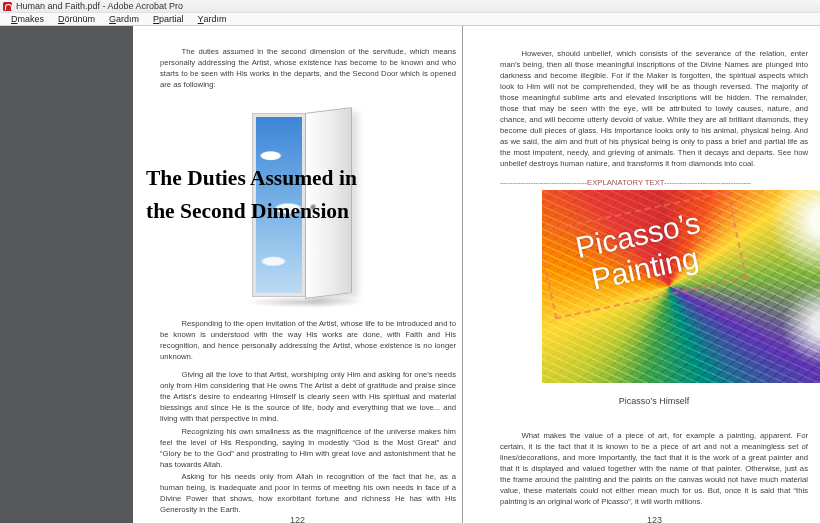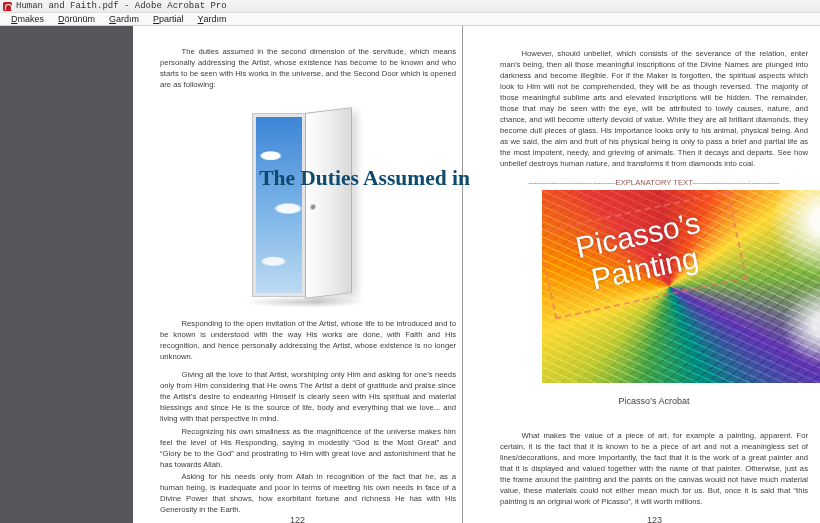--- a/index.html
+++ b/index.html
@@ -3,21 +3,21 @@
 <meta charset="utf-8">
 <style>
   * { margin:0; padding:0; box-sizing:border-box; }
   html,body { width:820px; height:523px; overflow:hidden; background:#fff;
               font-family:"Liberation Sans", sans-serif; }
   .screen { position:relative; width:820px; height:523px; overflow:hidden; background:#fff; }
 
   
   .titlebar { position:absolute; left:0; top:0; width:820px; height:13px;
               background:linear-gradient(#f5f5f5,#ebebeb); border-bottom:1px solid #e0e0e0;
-              display:flex; align-items:center;font-family:Liberation Mono, monospace; }
+              display:flex; align-items:center; }
   .app-icon { width:9px; height:9px; margin:0 4px 0 3px; background:#c11f25; border-radius:1.5px;
               position:relative; flex:0 0 auto; }
   .app-icon::after { content:""; position:absolute; left:2px; top:2px; width:5px; height:5px;
               border:1.2px solid #fff; border-bottom:none; border-radius:50% 50% 0 0; }
   .title-text { font-size:9px; color:#333; white-space:nowrap; }
 
   .menubar { position:absolute; left:0; top:13px; width:820px; height:13px; background:#f9f9f9;
              border-bottom:1px solid #cfcfcf; display:flex; align-items:center; padding-left:4px; }
   .menu-item { font-size:9px; color:#222; padding:0 7px; cursor:default; height:13px;
                display:flex; align-items:center; }
@@ -52,26 +52,26 @@
         radial-gradient(ellipse 18px 7px at 38% 82%, rgba(255,255,255,.85) 0 55%, rgba(255,255,255,0) 72%),
         linear-gradient(to bottom, #3d85d6, #7eb6e8 55%, #bcdaf2); }
   .door-leaf { position:absolute; left:52px; top:-2px; width:47px; height:186px;
       background:linear-gradient(to right, #ffffff, #ededed 55%, #d9d9d9);
       border:1px solid #b5b5b5; border-radius:1px; transform:skewY(-7deg);
       box-shadow:6px 5px 7px rgba(0,0,0,.13); }
   .door-knob { position:absolute; left:5px; top:92px; width:4px; height:4px; border-radius:50%;
       background:#8d8d8d; box-shadow:0 0 0 1px #c9c9c9; }
   .door-shadow { position:absolute; left:-12px; bottom:-4px; width:128px; height:12px;
       background:radial-gradient(ellipse at center, rgba(0,0,0,.2), rgba(0,0,0,0) 68%); }
-  .door-title { position:absolute; left:-14px; right:-14px; top:52px; text-align:right; z-index:3;
+  .door-title { position:absolute; left:-14px; right:-14px; top:52px; text-align:left; z-index:3;
       font-family:"Liberation Serif", serif; font-size:21.5px; line-height:33px;
-      color:#0c4a6e; font-weight:600; }
+      color:#000000; font-weight:600; }
 
   
-  .explan-divider { position:absolute; left:0; top:152px; width:100%; text-align:center;
+  .explan-divider { position:absolute; left:0; top:152px; width:100%; text-align:left;
       font-size:7.7px; color:#9d5252; letter-spacing:0; white-space:nowrap; overflow:hidden; }
   .painting { position:absolute; left:42px; top:164px; width:283px; height:193px; overflow:hidden;
       background:
         radial-gradient(circle at 100% 16%, rgba(255,255,255,.95) 0 4%, rgba(255,255,255,0) 17%),
         radial-gradient(circle at 99% 70%, rgba(255,255,255,.85) 0 3%, rgba(255,255,255,0) 13%),
         conic-gradient(from 120deg at 45% 50%,
           #5e35b1 0deg, #00897b 40deg, #43a047 75deg, #c0ca33 105deg, #fdd835 130deg,
           #fb8c00 160deg, #e53935 200deg, #d32f2f 235deg, #f4511e 265deg, #fdd835 295deg,
           #7cb342 325deg, #5e35b1 360deg); }
   .painting::before { content:""; position:absolute; inset:0;
@@ -119,32 +119,33 @@
         <span>ardım</span>
       </span>
   </div>
 
   <div class="workspace">
     <div class="nav-panel"></div>
 
     <div class="page page-left">
       <div class="col">
 
-        <p class="body" style="top:20px">The duties assumed in the second dimension of the servitude, which means personally addressing the Artist, whose existence has become to be known and who starts to be seen with His works in the universe, and the Second Door which is opened are as following:</p>
+        <p class="body" style="top:20px">The duties assumed in the second dimension of the servitude, which means personally addressing the Artist, whose existence has become to be known and who starts to be seen with His works in the departs, and the Second Door which is opened are as following:</p>
 
         <div class="door-figure">
           <div class="door-scene">
             <div class="door-shadow"></div>
             <div class="door-opening"></div>
             <div class="door-leaf">
               <span class="door-knob"></span>
             </div>
           </div>
           <div class="door-title">
             <div>The Duties Assumed in</div>
+            <div>the Second Dimension</div>
           </div>
         </div>
 
         <p class="body" style="top:292px">Responding to the open invitation of the Artist, whose life to be introduced and to be known is understood with the way His works are done, with Faith and His recognition, and hence personally addressing the Artist, whose existence is no longer unknown.</p>
         <p class="body" style="top:343px">Giving all the love to that Artist, worshiping only Him and asking for one’s needs only from Him considering that He owns The Artist a debt of gratitude and praise since the Artist’s desire to endearing Himself is clearly seen with His spiritual and material blessings and since He is the source of life, body and everything that we love... and living with that perspective in mind.</p>
         <p class="body" style="top:400px">Recognizing his own smallness as the magnificence of the universe makes him feel the level of His Responding, saying in modestly “God is the Most Great” and “Glory be to the God” and prostrating to Him with great love and astonishment that he has towards Allah.</p>
         <p class="body" style="top:445px">Asking for his needs only from Allah in recognition of the fact that he, as a human being, is inadequate and poor in terms of meeting his own needs in face of a Divine Power that shows, how exorbitant fortune and richness He has with His Generosity in the Earth.</p>
       </div>
       <div class="page-number">122</div>
     </div>
@@ -158,20 +159,20 @@
 
         <div class="explan-divider"><span>----------------------------------</span><span>EXPLANATORY TEXT</span><span>----------------------------------</span></div>
 
         <div class="painting">
           <div class="painting-label">
             <div>Picasso’s</div>
             <div>Painting</div>
           </div>
         </div>
 
-        <div class="caption">Picasso’s Acrobat</div>
+        <div class="caption">Picasso’s Himself</div>
 
         <p class="body" style="top:404px">What makes the value of a piece of art, for example a painting, apparent. For certain, it is the fact that it is known to be a piece of art and not a meaningless set of lines/decorations, and more importantly, the fact that it is the work of a great painter and that it is displayed and valued together with the name of that painter. Otherwise, just as the frame around the painting and the paints on the canvas would not have much material value, these materials could not either mean much for us.  But, once it is said that “this painting is an original work of Picasso”, it will worth millions.</p>
       </div>
       <div class="page-number">123</div>
     </div>
   </div>
 </div>
 
 </body></html>

